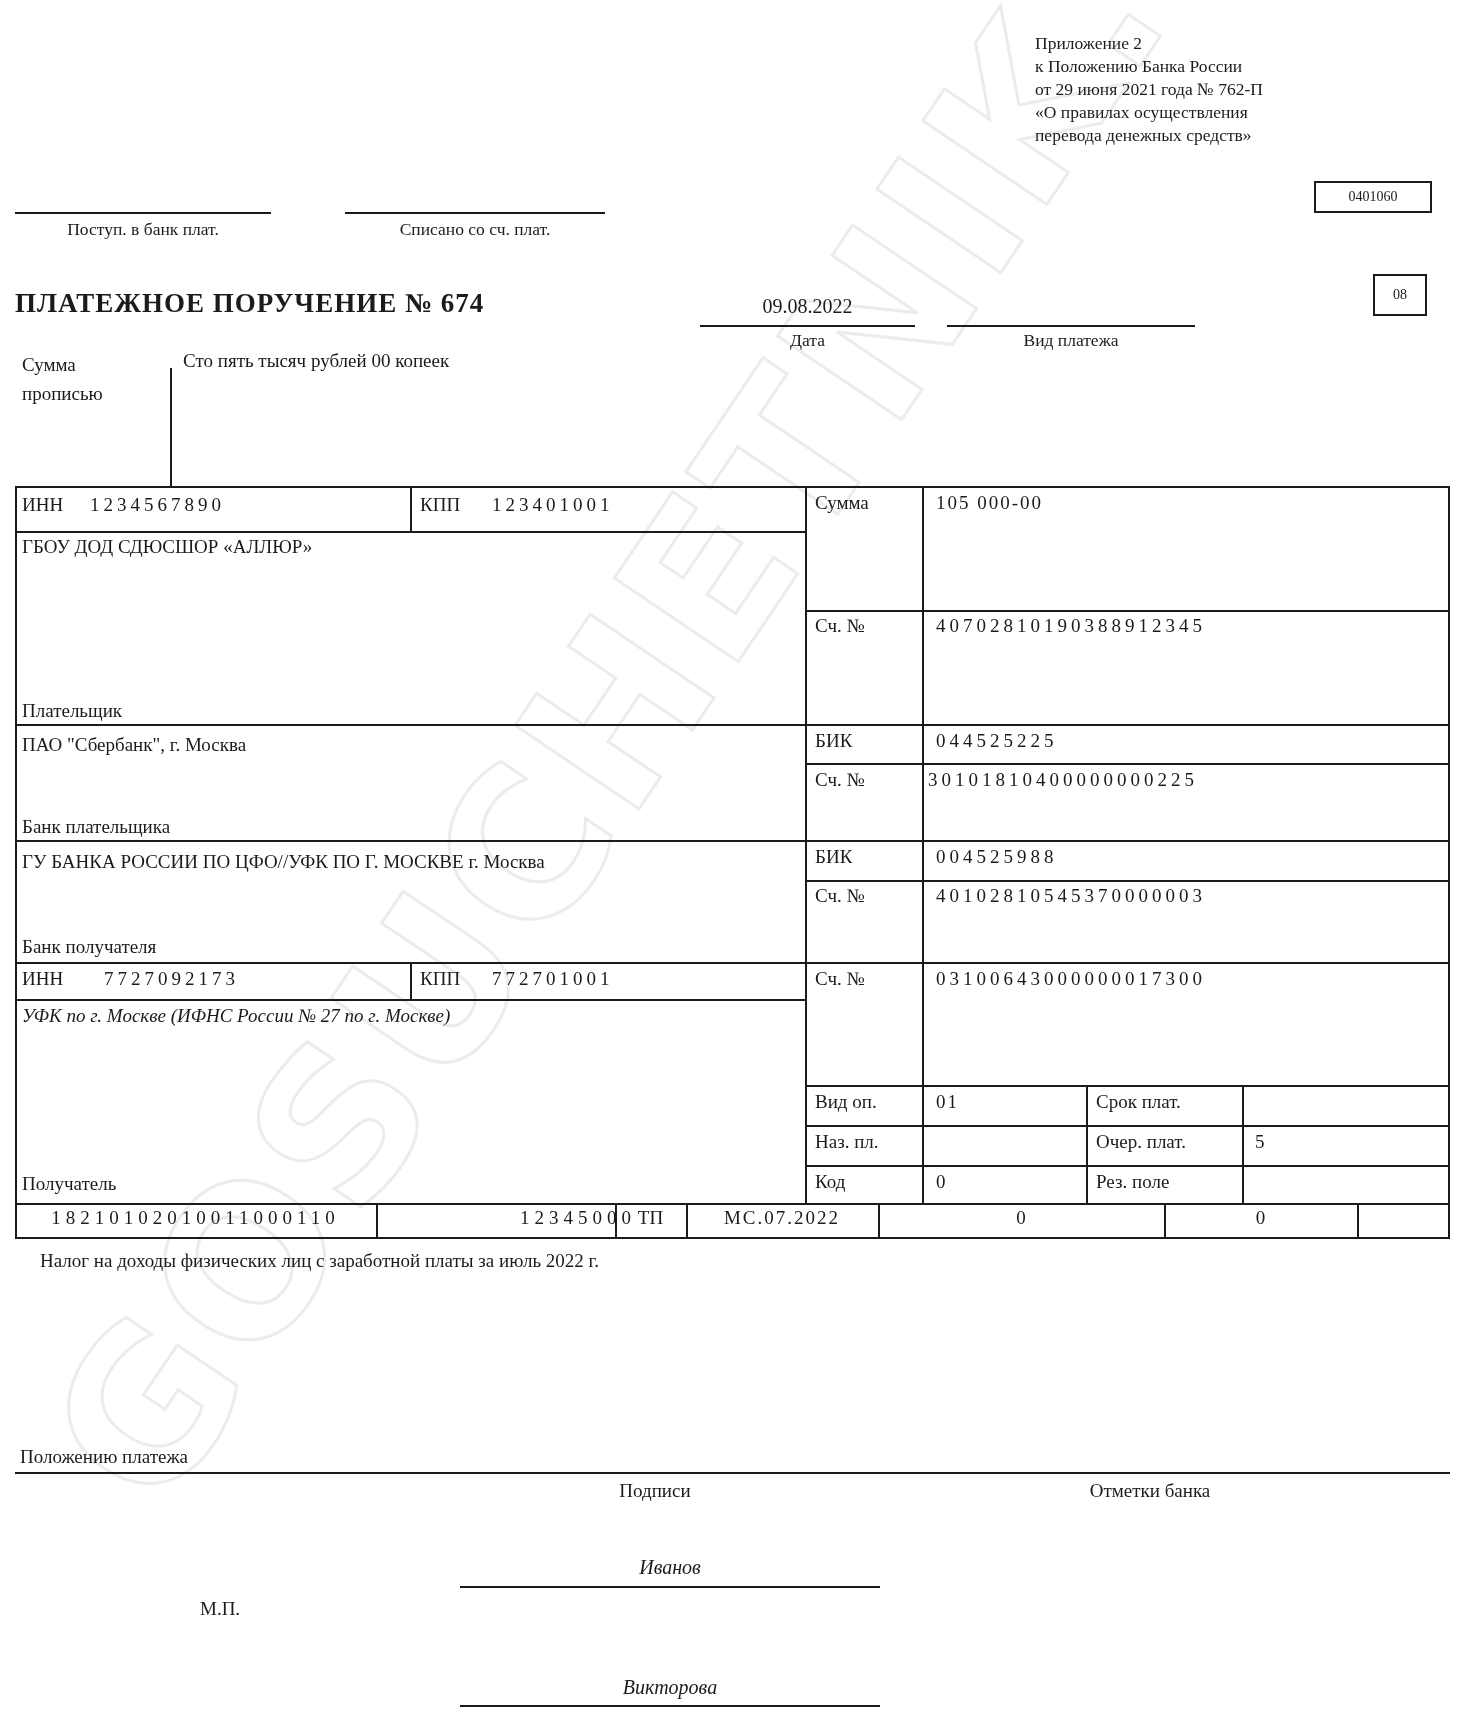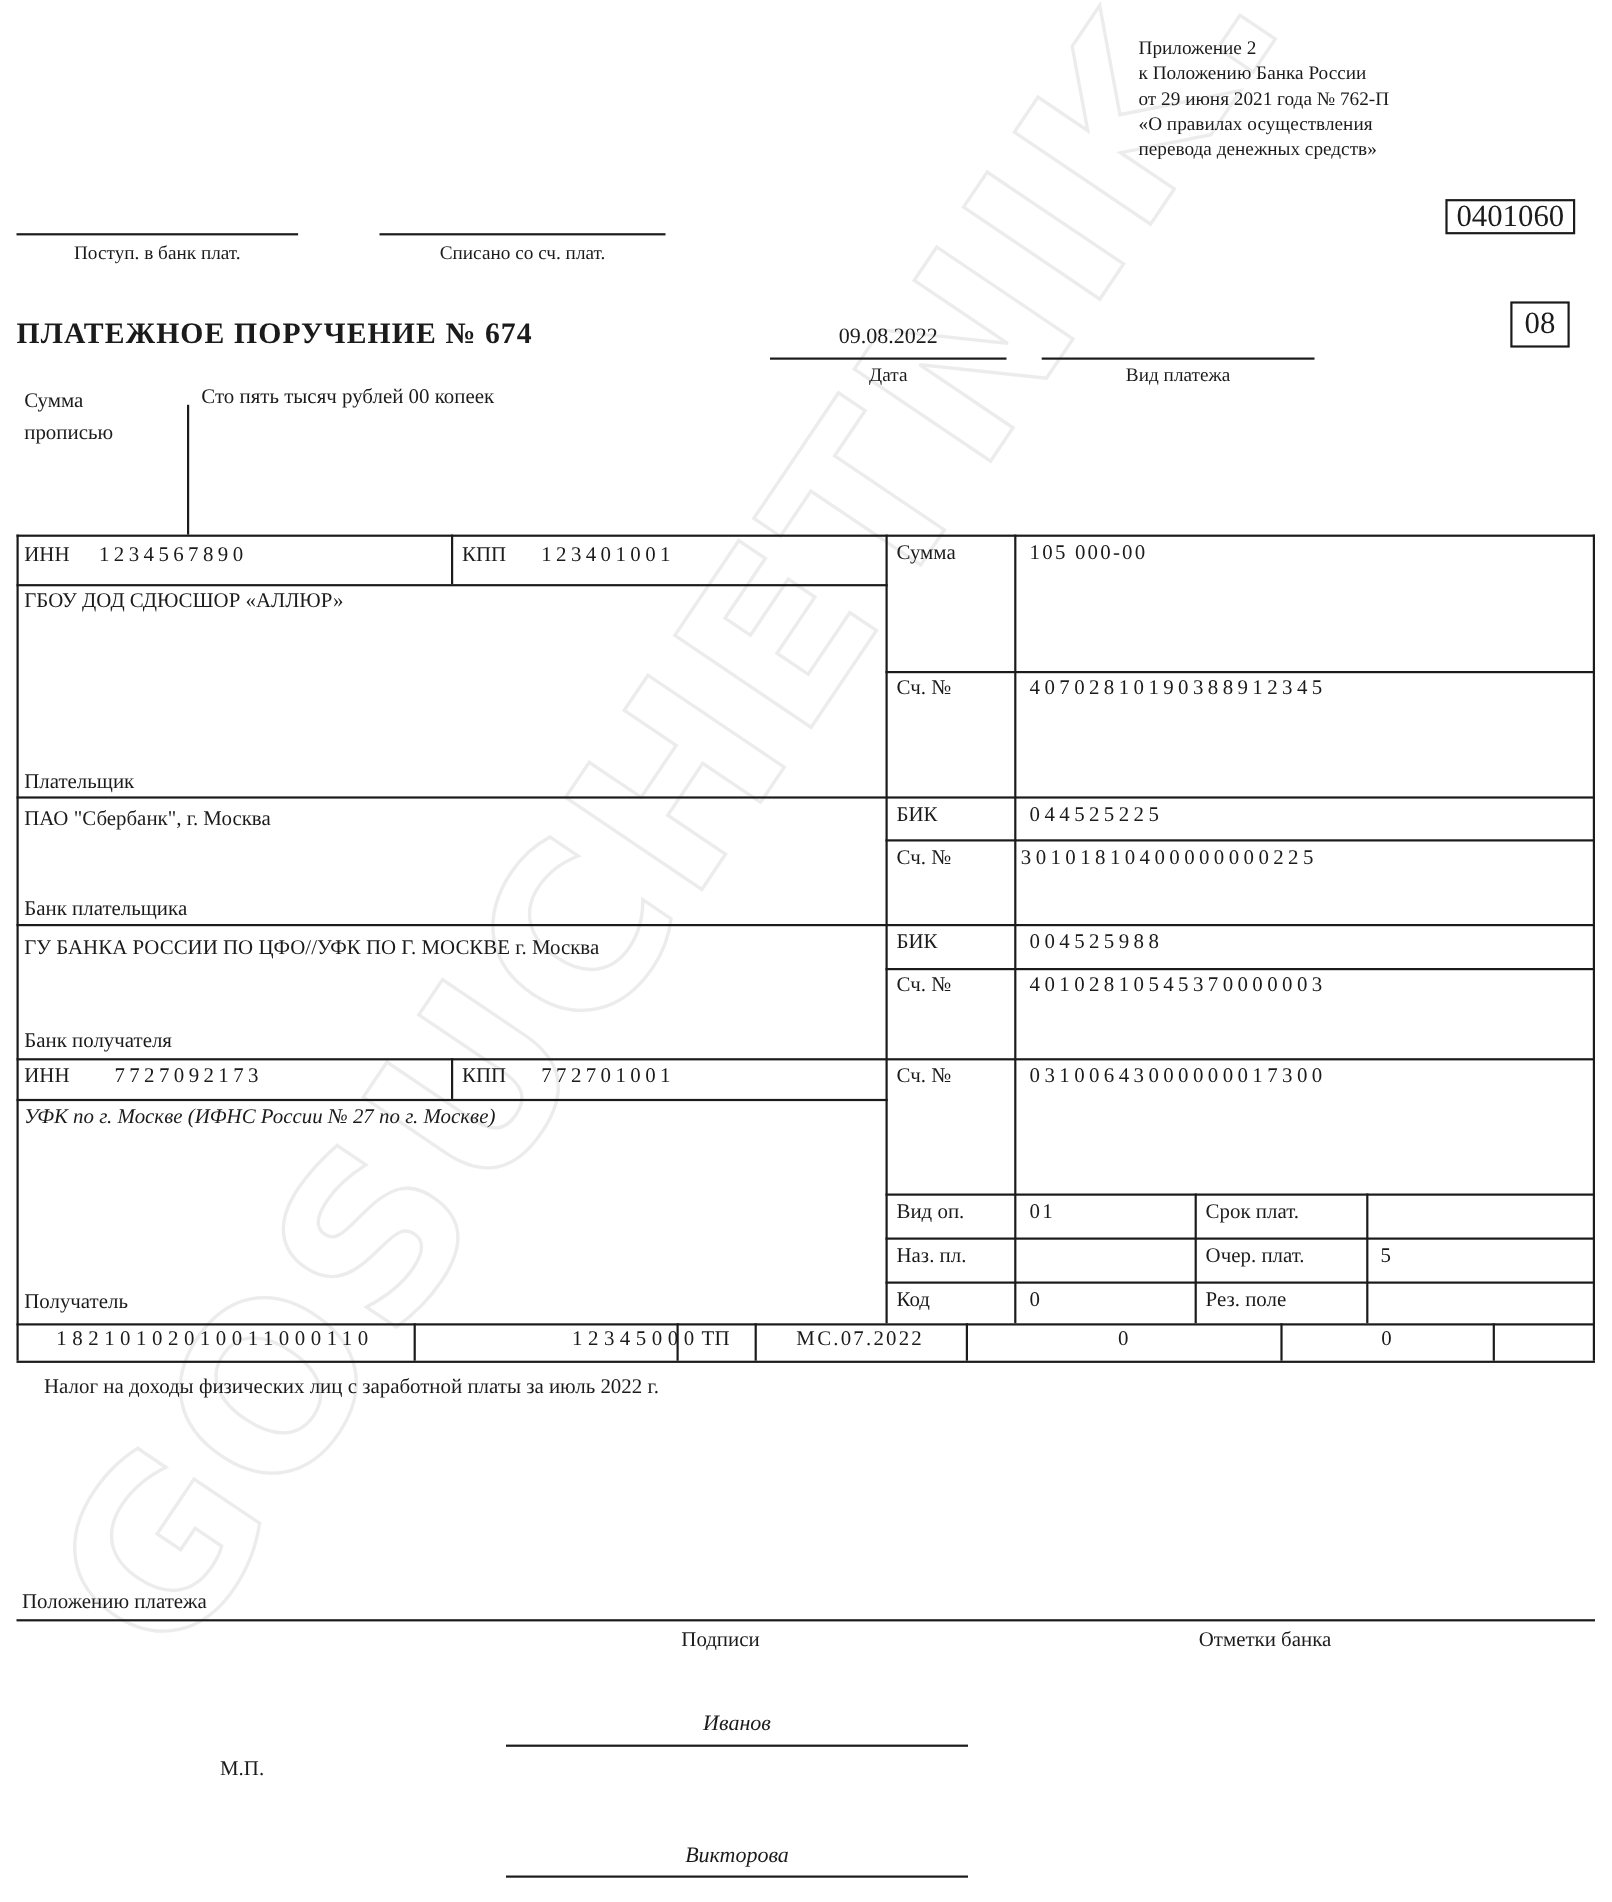--- a/index.html
+++ b/index.html
@@ -7,21 +7,21 @@
         font-family:"Liberation Serif","DejaVu Serif",serif;color:#1b1b1b;font-size:19px;}
   .t{position:absolute;white-space:nowrap;z-index:2;}
   .c{text-align:center;}
   .sm{font-size:17.5px;}
   .it{font-style:italic;font-size:20px;}
   .num{letter-spacing:4px;}
   .num1{letter-spacing:2px;}
   .num2{letter-spacing:5px;}
   .hl{position:absolute;height:2px;background:#1b1b1b;z-index:1;}
   .vl{position:absolute;width:2px;background:#1b1b1b;z-index:1;}
-  .box{position:absolute;border:2px solid #1b1b1b;text-align:center;font-size:28px;z-index:2;background:transparent;}
+  .box{position:absolute;border:2px solid #1b1b1b;text-align:center;font-size:14px;z-index:2;background:transparent;}
   #wm{position:absolute;left:-260px;top:680px;width:1640px;text-align:center;z-index:0;
       font-family:"DejaVu Sans","Liberation Sans",sans-serif;font-weight:700;font-size:205px;
       letter-spacing:6px;color:transparent;-webkit-text-stroke:3px #ececec;
       transform:rotate(-56deg);pointer-events:none;white-space:nowrap;}
   #appendix{position:absolute;left:1035px;top:32px;width:340px;line-height:1.32;font-size:17.5px;z-index:2;}
   #title{position:absolute;left:15px;top:288px;font-size:27px;font-weight:bold;letter-spacing:1px;z-index:2;}
   .wrap2{position:absolute;width:132px;line-height:1.55;z-index:2;}
 </style>
 </head>
 <body>

